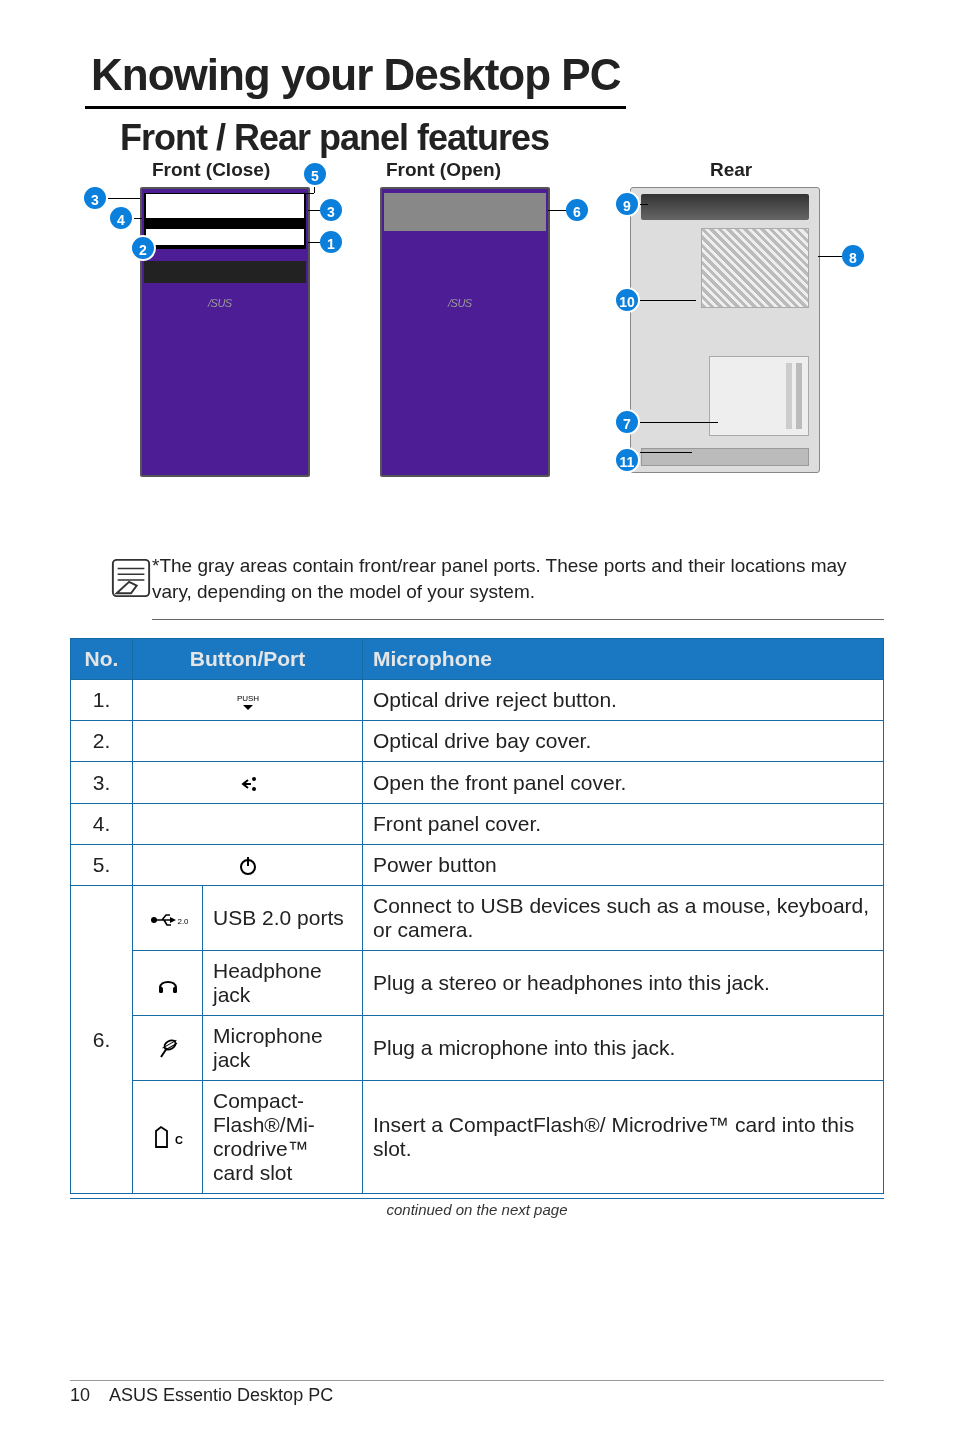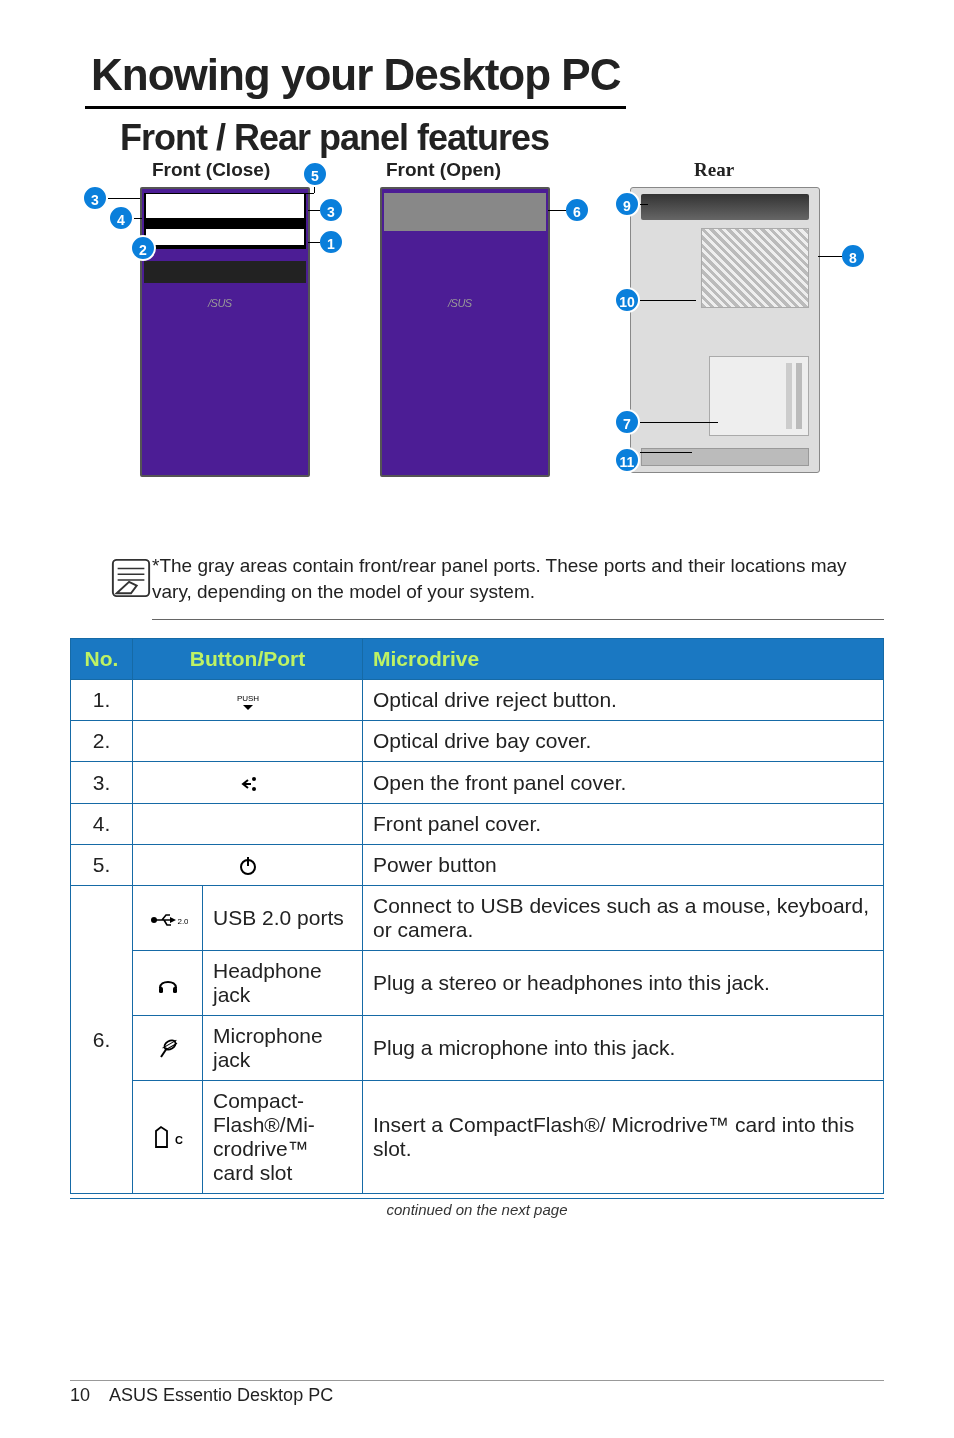--- a/index.html
+++ b/index.html
@@ -160,21 +160,21 @@
     margin-top: 6px;
   }
   table.feature th, table.feature td {
     border: 1px solid #166aa6;
     padding: 8px 10px;
     font-size: 21px;
     vertical-align: middle;
   }
   table.feature thead th {
     background: #1a78c2;
-    color: #bef264;
+    color: #e5e5e5;
     font-weight: 700;
     text-align: left;
   }
   table.feature thead th:first-child {
     text-align: center;
     width: 62px;
   }
   table.feature tbody td:first-child {
     text-align: center;
     width: 62px;
@@ -210,21 +210,21 @@
 
 
 <div class="chapter-title">Knowing your Desktop PC</div>
 <div class="section-title">Front / Rear panel features</div>
 
 
 <div class="diagram-area">
 
   <div class="diag-label" style="left:82px; top:-4px;">Front (Close)</div>
   <div class="diag-label" style="left:316px; top:-4px;">Front (Open)</div>
-  <div class="diag-label" style="left:624px; top:-4px;font-family:Liberation Serif, serif;">Rear</div>
+  <div class="diag-label" style="left:640px; top:-4px;">Rear</div>
 
   <div class="pc-box" style="left:70px; top:24px; width:170px; height:290px;">
     <div class="gray-strip" style="top:4px; left:2px; right:2px; height:30px; background:#000;"></div>
     <div class="gray-strip" style="top:34px; left:2px; right:2px; height:26px; background:#000;"></div>
     <div class="gray-strip" style="top:5px; left:4px; right:4px; height:24px; background:#fff;"></div>
     <div class="gray-strip" style="top:40px; left:4px; right:4px; height:16px; background:#fff;"></div>
     <div class="gray-strip" style="top:72px; left:2px; right:2px; height:22px; background:#222;"></div>
     <span class="eee-logo" style="top:108px; left:66px;">/SUS</span>
   </div>
 
@@ -287,21 +287,21 @@
   </svg>
   <div class="note-text">*The gray areas contain front/rear panel ports. These ports and their locations may vary, depending on the model of your system.</div>
 </div>
 
 
 <table class="feature">
   <thead>
     <tr>
       <th>No.</th>
       <th style="text-align:center;" colspan="2">Button/Port</th>
-      <th>Microdrive</th>
+      <th>Microphone</th>
     </tr>
   </thead>
   <tbody>
     <tr>
       <td>1.</td>
       <td class="btn-cell" colspan="2">
         <svg class="icon-svg" width="30" height="18" viewBox="0 0 30 18">
           <text x="15" y="8" text-anchor="middle" font-size="8" font-family="Arial">PUSH</text>
           <path d="M10 12 L20 12 L15 17 Z" fill="#000"></path>
         </svg>

